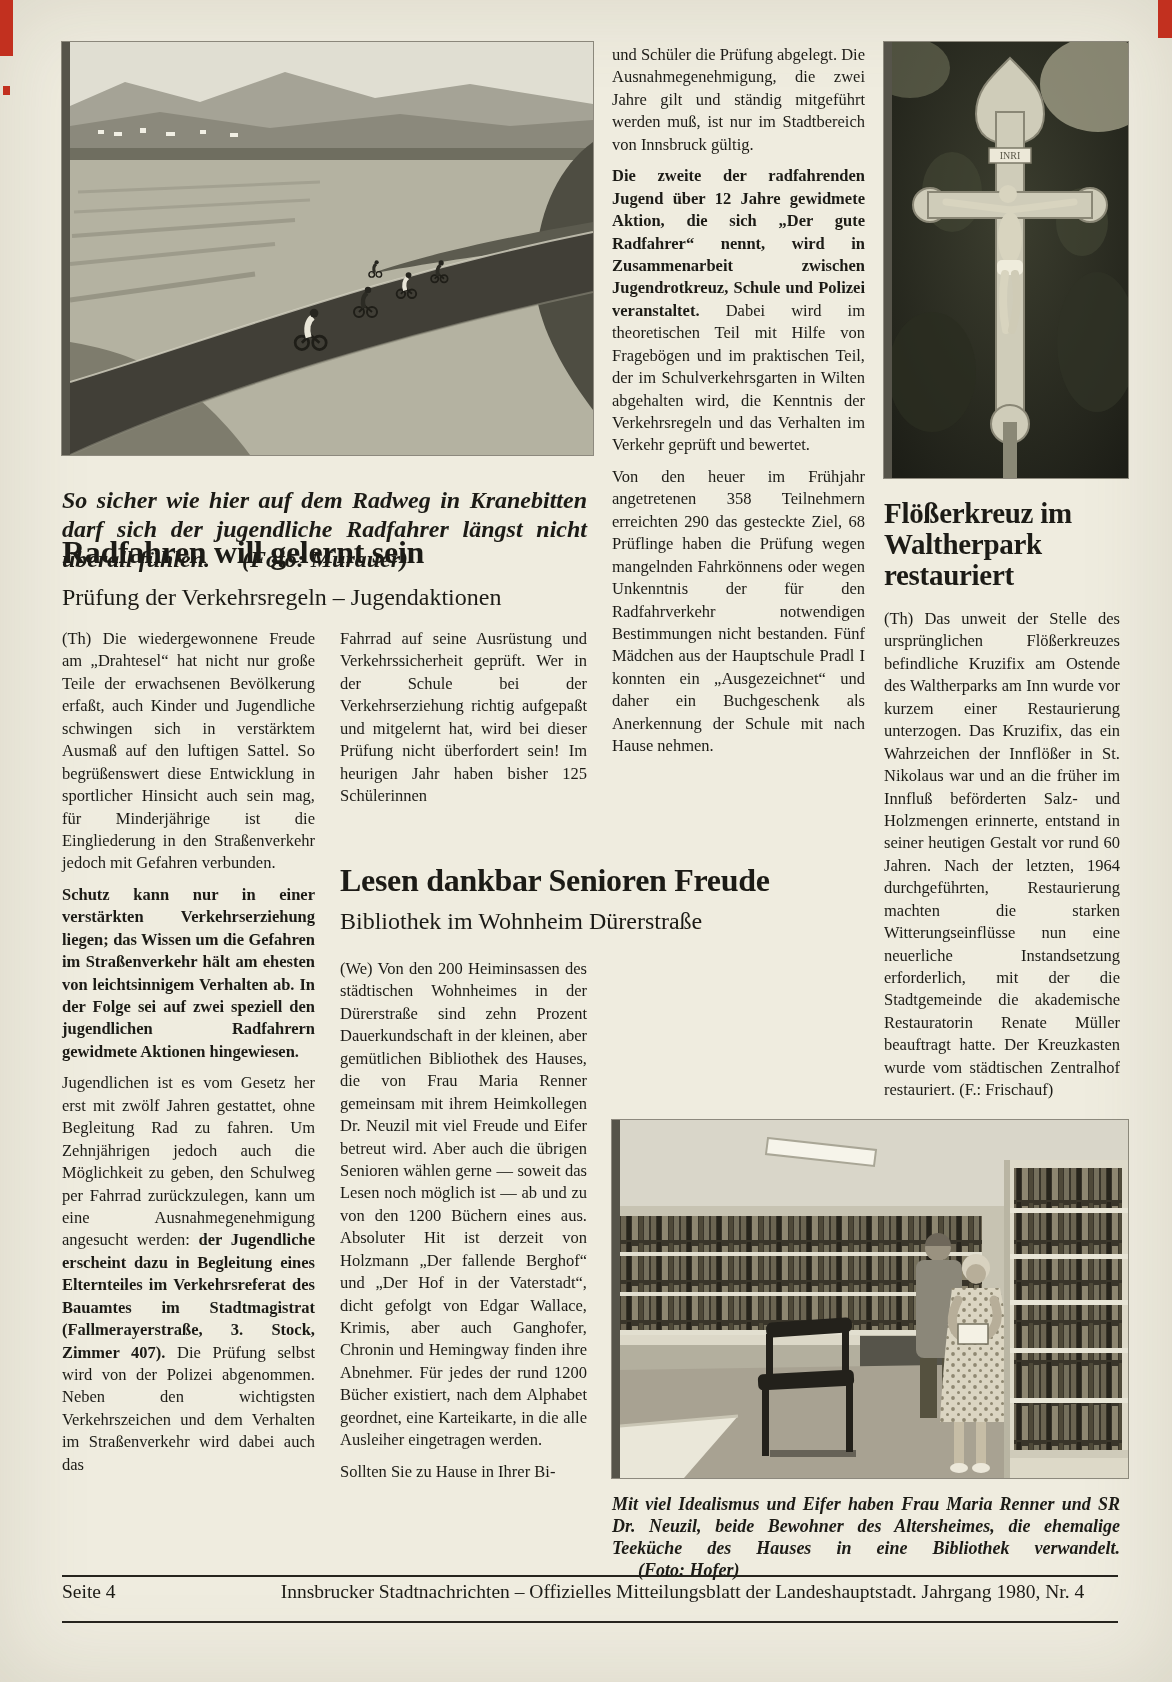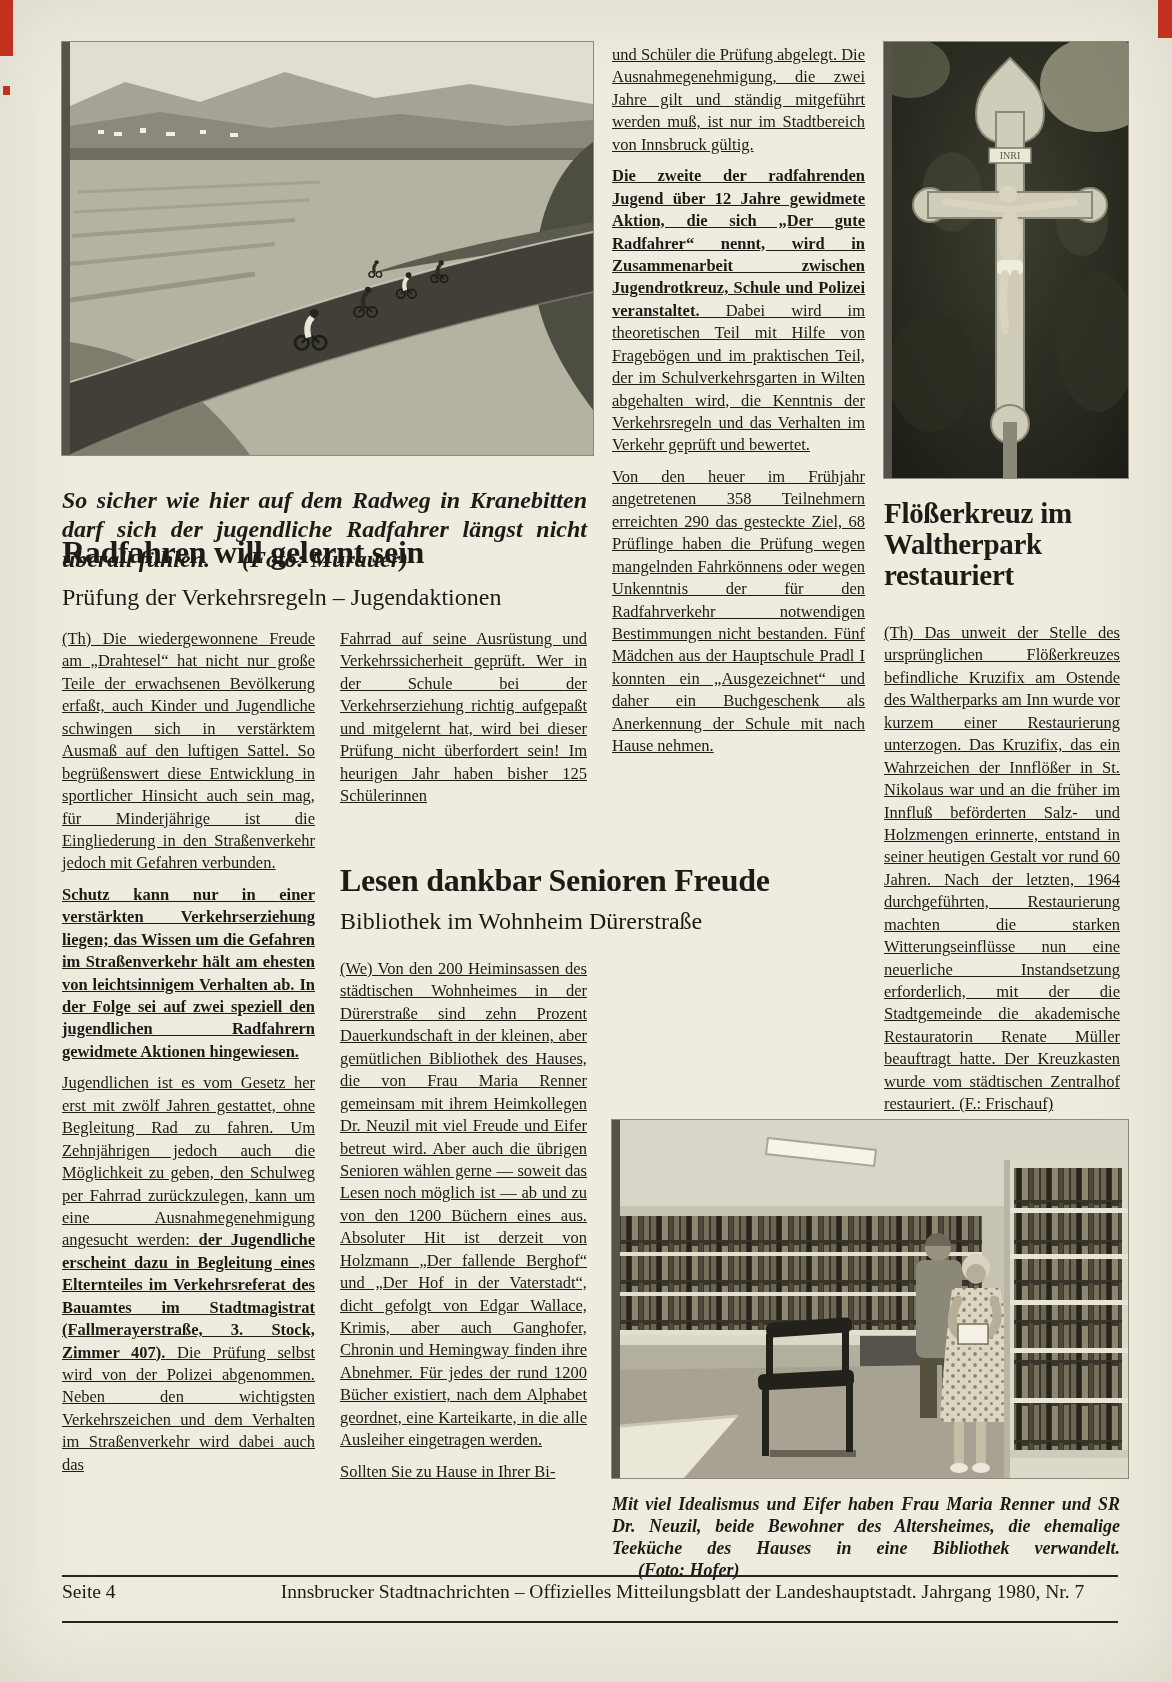--- a/index.html
+++ b/index.html
@@ -35,28 +35,28 @@
   .headline { font-weight:bold; letter-spacing:-0.3px; margin:0; }
   .hl-rad   { left:62px;  top:534px; width:520px; font-size:32px; }
   .hl-lesen { left:340px; top:862px; width:540px; font-size:32px; }
   .hl-kreuz { left:884px; top:498px; width:236px; font-size:29px; line-height:1.07; }
   .subhead { font-weight:normal; margin:0; }
   .sh-rad   { left:62px;  top:584px; width:540px; font-size:24px; }
   .sh-lesen { left:340px; top:908px; width:520px; font-size:24px; }
 
   
   .bodycol { font-size:16.5px; line-height:1.36; text-align:justify;
-             hyphens:auto;text-decoration:underline; -webkit-hyphens:auto; }
+             hyphens:auto; -webkit-hyphens:auto; }
   .bodycol p { margin:0 0 9px 0; }
   .bodycol p:last-child { margin-bottom:0; }
   .b { font-weight:bold;margin-top:48px; }
   .col-r1 { left:62px;  top:628px; width:253px; }
   .col-r2 { left:340px; top:628px; width:247px; }
   .col-r3 { left:612px; top:44px;  width:253px; }
-  .col-fl { left:884px; top:622px; width:236px; }
+  .col-fl { left:884px; top:608px; width:236px; }
   .col-l1 { left:340px; top:958px; width:247px; }
   .col-l2 { left:612px; top:958px; width:253px; }
 
   
   .footer { left:62px; top:1575px; width:1056px;
             border-top:2px solid #26241d; border-bottom:2px solid #26241d;
             display:flex; align-items:baseline; padding:4px 0 18px 0;
             font-size:19.5px; }
   .footer .pageno { width:185px; }
   .footer .masthead { flex:1; text-align:center; }
@@ -298,16 +298,16 @@
     </svg>
   </div>
 
   <div class="abs caption cap3">
     <span>Mit viel Idealismus und Eifer haben Frau Maria Renner und SR Dr. Neuzil, beide Bewohner des Altersheimes, die ehemalige Teeküche des Hauses in eine Bibliothek verwandelt.</span>
     <span class="credit">(Foto: Hofer)</span>
   </div>
 
   <div class="abs footer">
     <span class="pageno">Seite 4</span>
-    <span class="masthead">Innsbrucker Stadtnachrichten – Offizielles Mitteilungsblatt der Landeshauptstadt. Jahrgang 1980, Nr. 7</span>
+    <span class="masthead">Innsbrucker Stadtnachrichten – Offizielles Mitteilungsblatt der Landeshauptstadt. Jahrgang 1980, Nr. 4</span>
   </div>
 
 </div>
 
 </body></html>

